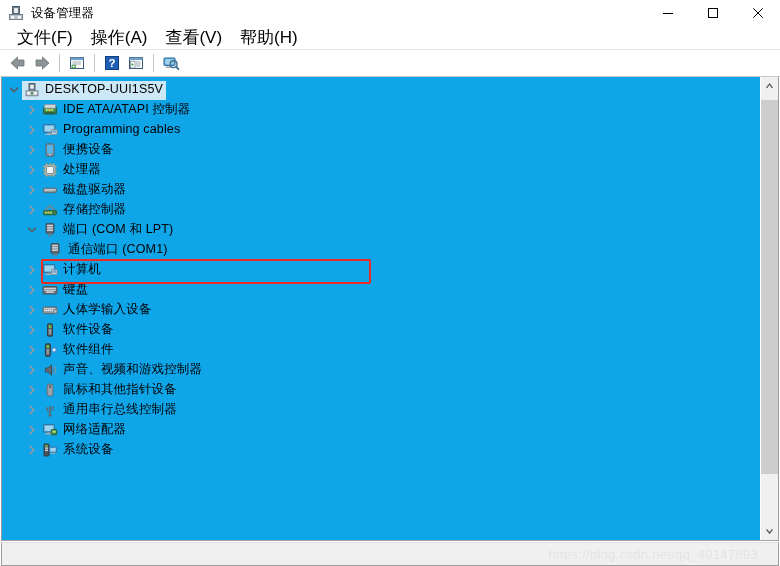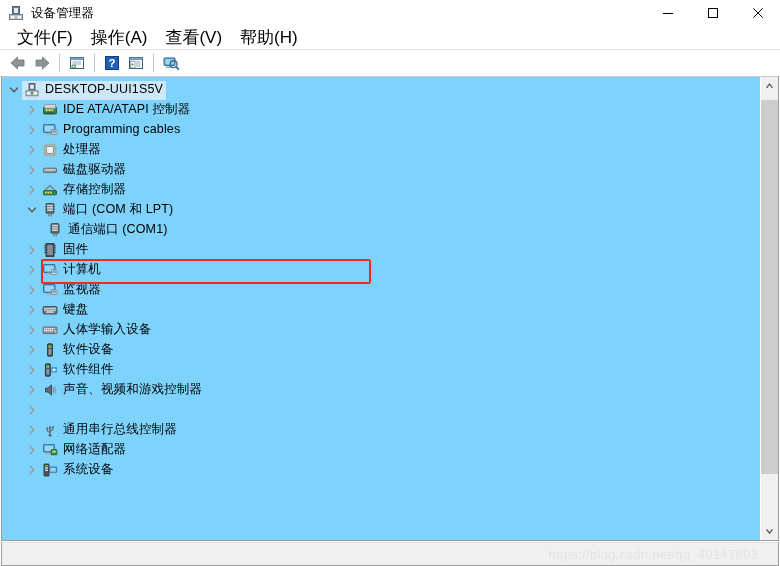--- a/index.html
+++ b/index.html
@@ -106,21 +106,21 @@
   }
 
   
   .content-wrap {
     flex: 1 1 auto;
     display: flex;
     border-left: 1px solid #9e9e9e;
     border-right: 1px solid #9e9e9e;
     border-bottom: 1px solid #9e9e9e;
     margin: 0 1px 0 1px;
-    background: #7dd3fc;
+    background: #0ea5e9;
     overflow: hidden;
     position: relative;
   }
   .tree {
     flex: 1 1 auto;
     padding-top: 3px;
     overflow: hidden;
     position: relative;
   }
   .node {
@@ -387,20 +387,35 @@
           </div>
         </div>
         <div class="node lvl1">
           <div class="twisty">
             <svg width="10" height="10" viewBox="0 0 10 10">
               <path d="M3.2 1.4 L7 5 L3.2 8.6" fill="none" stroke="#9a9a9a" stroke-width="1.5" stroke-linecap="round" stroke-linejoin="round"></path>
             </svg>
           </div>
           <div class="node-label-box">
             <div class="node-icon"><svg width="16" height="16" viewBox="0 0 16 16">
+                <rect x="4" y="1.8" width="8" height="12.4" rx="1" fill="#7e8a95" stroke="#5a646e" stroke-width="0.9"></rect>
+                <rect x="5" y="3" width="6" height="8.6" fill="#56b4e8"></rect>
+                <rect x="6.8" y="12.3" width="2.4" height="0.9" rx="0.4" fill="#d8dde1"></rect>
+              </svg></div>
+            <span class="node-text">便携设备</span>
+          </div>
+        </div>
+        <div class="node lvl1">
+          <div class="twisty">
+            <svg width="10" height="10" viewBox="0 0 10 10">
+              <path d="M3.2 1.4 L7 5 L3.2 8.6" fill="none" stroke="#9a9a9a" stroke-width="1.5" stroke-linecap="round" stroke-linejoin="round"></path>
+            </svg>
+          </div>
+          <div class="node-label-box">
+            <div class="node-icon"><svg width="16" height="16" viewBox="0 0 16 16">
                 <rect x="3" y="3" width="10" height="10" fill="#cfd6dc" stroke="#8a949c" stroke-width="0.9"></rect>
                 <rect x="4.6" y="4.6" width="6.8" height="6.8" fill="#f0f3f5" stroke="#6f7c89" stroke-width="0.8"></rect>
                 <g fill="#d7a83c">
                   <rect x="4.2" y="1.3" width="1.2" height="1.7"></rect>
                   <rect x="7.4" y="1.3" width="1.2" height="1.7"></rect>
                   <rect x="10.6" y="1.3" width="1.2" height="1.7"></rect>
                   <rect x="4.2" y="13" width="1.2" height="1.7"></rect>
                   <rect x="7.4" y="13" width="1.2" height="1.7"></rect>
                   <rect x="10.6" y="13" width="1.2" height="1.7"></rect>
                   <rect x="1.3" y="4.2" width="1.7" height="1.2"></rect>
@@ -479,70 +494,28 @@
           </div>
         </div>
         <div class="node lvl1">
           <div class="twisty">
             <svg width="10" height="10" viewBox="0 0 10 10">
               <path d="M3.2 1.4 L7 5 L3.2 8.6" fill="none" stroke="#9a9a9a" stroke-width="1.5" stroke-linecap="round" stroke-linejoin="round"></path>
             </svg>
           </div>
           <div class="node-label-box">
             <div class="node-icon"><svg width="16" height="16" viewBox="0 0 16 16">
-                <rect x="4" y="1.6" width="8" height="12.8" fill="#4a525a" stroke="#2e353b" stroke-width="0.9"></rect>
-                <rect x="5.2" y="3" width="5.6" height="10" fill="#868f98"></rect>
-                <g fill="#3a4149">
-                  <rect x="2.2" y="3" width="1.8" height="1.1"></rect>
-                  <rect x="2.2" y="5.3" width="1.8" height="1.1"></rect>
-                  <rect x="2.2" y="7.6" width="1.8" height="1.1"></rect>
-                  <rect x="2.2" y="9.9" width="1.8" height="1.1"></rect>
-                  <rect x="12" y="3" width="1.8" height="1.1"></rect>
-                  <rect x="12" y="5.3" width="1.8" height="1.1"></rect>
-                  <rect x="12" y="7.6" width="1.8" height="1.1"></rect>
-                  <rect x="12" y="9.9" width="1.8" height="1.1"></rect>
-                </g>
-              </svg></div>
-            <span class="node-text">固件</span>
-          </div>
-        </div>
-        <div class="node lvl1">
-          <div class="twisty">
-            <svg width="10" height="10" viewBox="0 0 10 10">
-              <path d="M3.2 1.4 L7 5 L3.2 8.6" fill="none" stroke="#9a9a9a" stroke-width="1.5" stroke-linecap="round" stroke-linejoin="round"></path>
-            </svg>
-          </div>
-          <div class="node-label-box">
-            <div class="node-icon"><svg width="16" height="16" viewBox="0 0 16 16">
                 <rect x="1.5" y="2.5" width="11.5" height="8" rx="0.6" fill="#4a9fd5" stroke="#2f6f9e" stroke-width="0.9"></rect>
                 <rect x="2.7" y="3.6" width="9.1" height="5.8" fill="#9fd4ef"></rect>
                 <rect x="5.4" y="10.5" width="3.8" height="1.2" fill="#8a949c"></rect>
                 <rect x="3.2" y="11.7" width="8.6" height="1.3" rx="0.4" fill="#aab4bb"></rect>
                 <rect x="9.5" y="7.5" width="5.5" height="5" rx="0.5" fill="#cfd6dc" stroke="#7c868e" stroke-width="0.8"></rect>
                 <rect x="10.4" y="8.3" width="3.7" height="2.6" fill="#6fa8d0"></rect>
               </svg></div>
             <span class="node-text">计算机</span>
-          </div>
-        </div>
-        <div class="node lvl1">
-          <div class="twisty">
-            <svg width="10" height="10" viewBox="0 0 10 10">
-              <path d="M3.2 1.4 L7 5 L3.2 8.6" fill="none" stroke="#9a9a9a" stroke-width="1.5" stroke-linecap="round" stroke-linejoin="round"></path>
-            </svg>
-          </div>
-          <div class="node-label-box">
-            <div class="node-icon"><svg width="16" height="16" viewBox="0 0 16 16">
-                <rect x="1.5" y="2.5" width="11.5" height="8" rx="0.6" fill="#4a9fd5" stroke="#2f6f9e" stroke-width="0.9"></rect>
-                <rect x="2.7" y="3.6" width="9.1" height="5.8" fill="#9fd4ef"></rect>
-                <rect x="5.4" y="10.5" width="3.8" height="1.2" fill="#8a949c"></rect>
-                <rect x="3.2" y="11.7" width="8.6" height="1.3" rx="0.4" fill="#aab4bb"></rect>
-                <rect x="9.5" y="7.5" width="5.5" height="5" rx="0.5" fill="#cfd6dc" stroke="#7c868e" stroke-width="0.8"></rect>
-                <rect x="10.4" y="8.3" width="3.7" height="2.6" fill="#6fa8d0"></rect>
-              </svg></div>
-            <span class="node-text">监视器</span>
           </div>
         </div>
         <div class="node lvl1">
           <div class="twisty">
             <svg width="10" height="10" viewBox="0 0 10 10">
               <path d="M3.2 1.4 L7 5 L3.2 8.6" fill="none" stroke="#9a9a9a" stroke-width="1.5" stroke-linecap="round" stroke-linejoin="round"></path>
             </svg>
           </div>
           <div class="node-label-box">
             <div class="node-icon"><svg width="16" height="16" viewBox="0 0 16 16">
@@ -639,20 +612,28 @@
               </svg></div>
             <span class="node-text">声音、视频和游戏控制器</span>
           </div>
         </div>
         <div class="node lvl1">
           <div class="twisty">
             <svg width="10" height="10" viewBox="0 0 10 10">
               <path d="M3.2 1.4 L7 5 L3.2 8.6" fill="none" stroke="#9a9a9a" stroke-width="1.5" stroke-linecap="round" stroke-linejoin="round"></path>
             </svg>
           </div>
+          <div class="node-label-box">
+            <div class="node-icon"><svg width="16" height="16" viewBox="0 0 16 16">
+                <rect x="5" y="1.8" width="6" height="12.4" rx="3" fill="#9aa3ab" stroke="#5e676e" stroke-width="0.9"></rect>
+                <line x1="8" y1="2.2" x2="8" y2="6.4" stroke="#5e676e" stroke-width="0.9"></line>
+                <rect x="7.4" y="3.2" width="1.3" height="2.6" rx="0.6" fill="#4c555c"></rect>
+              </svg></div>
+            <span class="node-text">鼠标和其他指针设备</span>
+          </div>
         </div>
         <div class="node lvl1">
           <div class="twisty">
             <svg width="10" height="10" viewBox="0 0 10 10">
               <path d="M3.2 1.4 L7 5 L3.2 8.6" fill="none" stroke="#9a9a9a" stroke-width="1.5" stroke-linecap="round" stroke-linejoin="round"></path>
             </svg>
           </div>
           <div class="node-label-box">
             <div class="node-icon"><svg width="16" height="16" viewBox="0 0 16 16">
                 <circle cx="8" cy="13.2" r="1.5" fill="#5f6a74"></circle>

